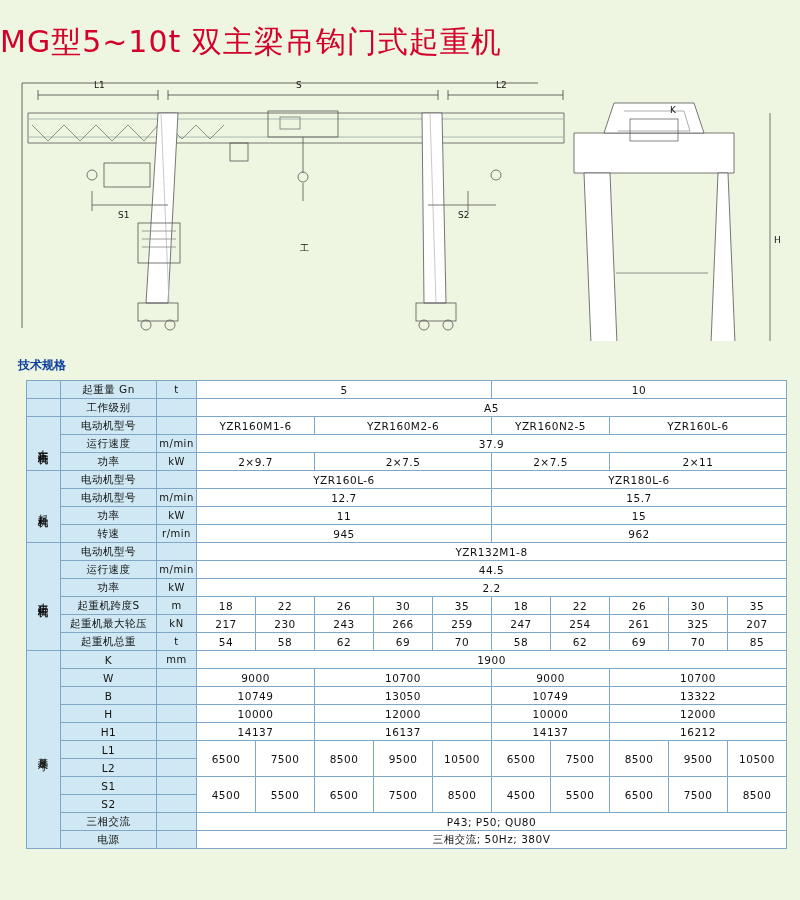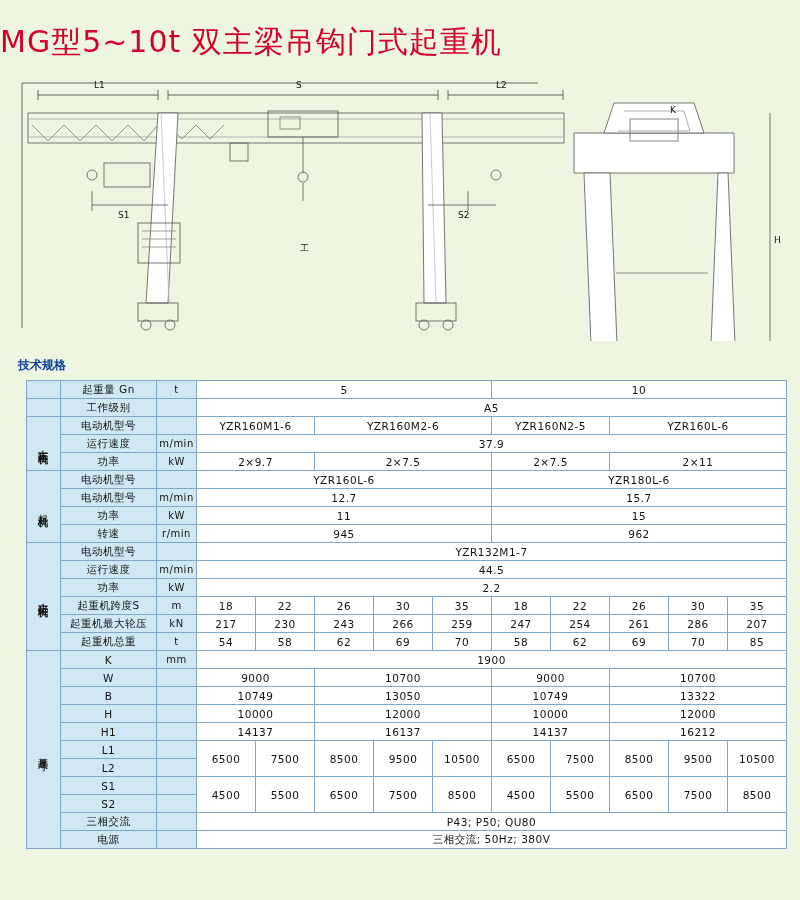--- a/index.html
+++ b/index.html
@@ -246,21 +246,21 @@
         <tr>
           <td class="lbl">转速</td>
           <td class="unit">r/min</td>
           <td class="val" colspan="5">945</td>
           <td class="val" colspan="5">962</td>
         </tr>
         <tr>
           <td class="grp" rowspan="6"><span class="vert">小车运行机构</span></td>
           <td class="lbl">电动机型号</td>
           <td class="unit"></td>
-          <td class="val" colspan="10">YZR132M1-7</td>
+          <td class="val" colspan="10">YZR132M1-8</td>
         </tr>
         <tr>
           <td class="lbl">运行速度</td>
           <td class="unit">m/min</td>
           <td class="val" colspan="10">44.5</td>
         </tr>
         <tr>
           <td class="lbl">功率</td>
           <td class="unit">kW</td>
           <td class="val" colspan="10">2.2</td>
@@ -283,21 +283,21 @@
           <td class="lbl">起重机最大轮压</td>
           <td class="unit">kN</td>
           <td class="val" colspan="1">217</td>
           <td class="val" colspan="1">230</td>
           <td class="val" colspan="1">243</td>
           <td class="val" colspan="1">266</td>
           <td class="val" colspan="1">259</td>
           <td class="val" colspan="1">247</td>
           <td class="val" colspan="1">254</td>
           <td class="val" colspan="1">261</td>
-          <td class="val" colspan="1">286</td>
+          <td class="val" colspan="1">325</td>
           <td class="val" colspan="1">207</td>
         </tr>
         <tr>
           <td class="lbl">起重机总重</td>
           <td class="unit">t</td>
           <td class="val" colspan="1">54</td>
           <td class="val" colspan="1">58</td>
           <td class="val" colspan="1">62</td>
           <td class="val" colspan="1">69</td>
           <td class="val" colspan="1">70</td>

